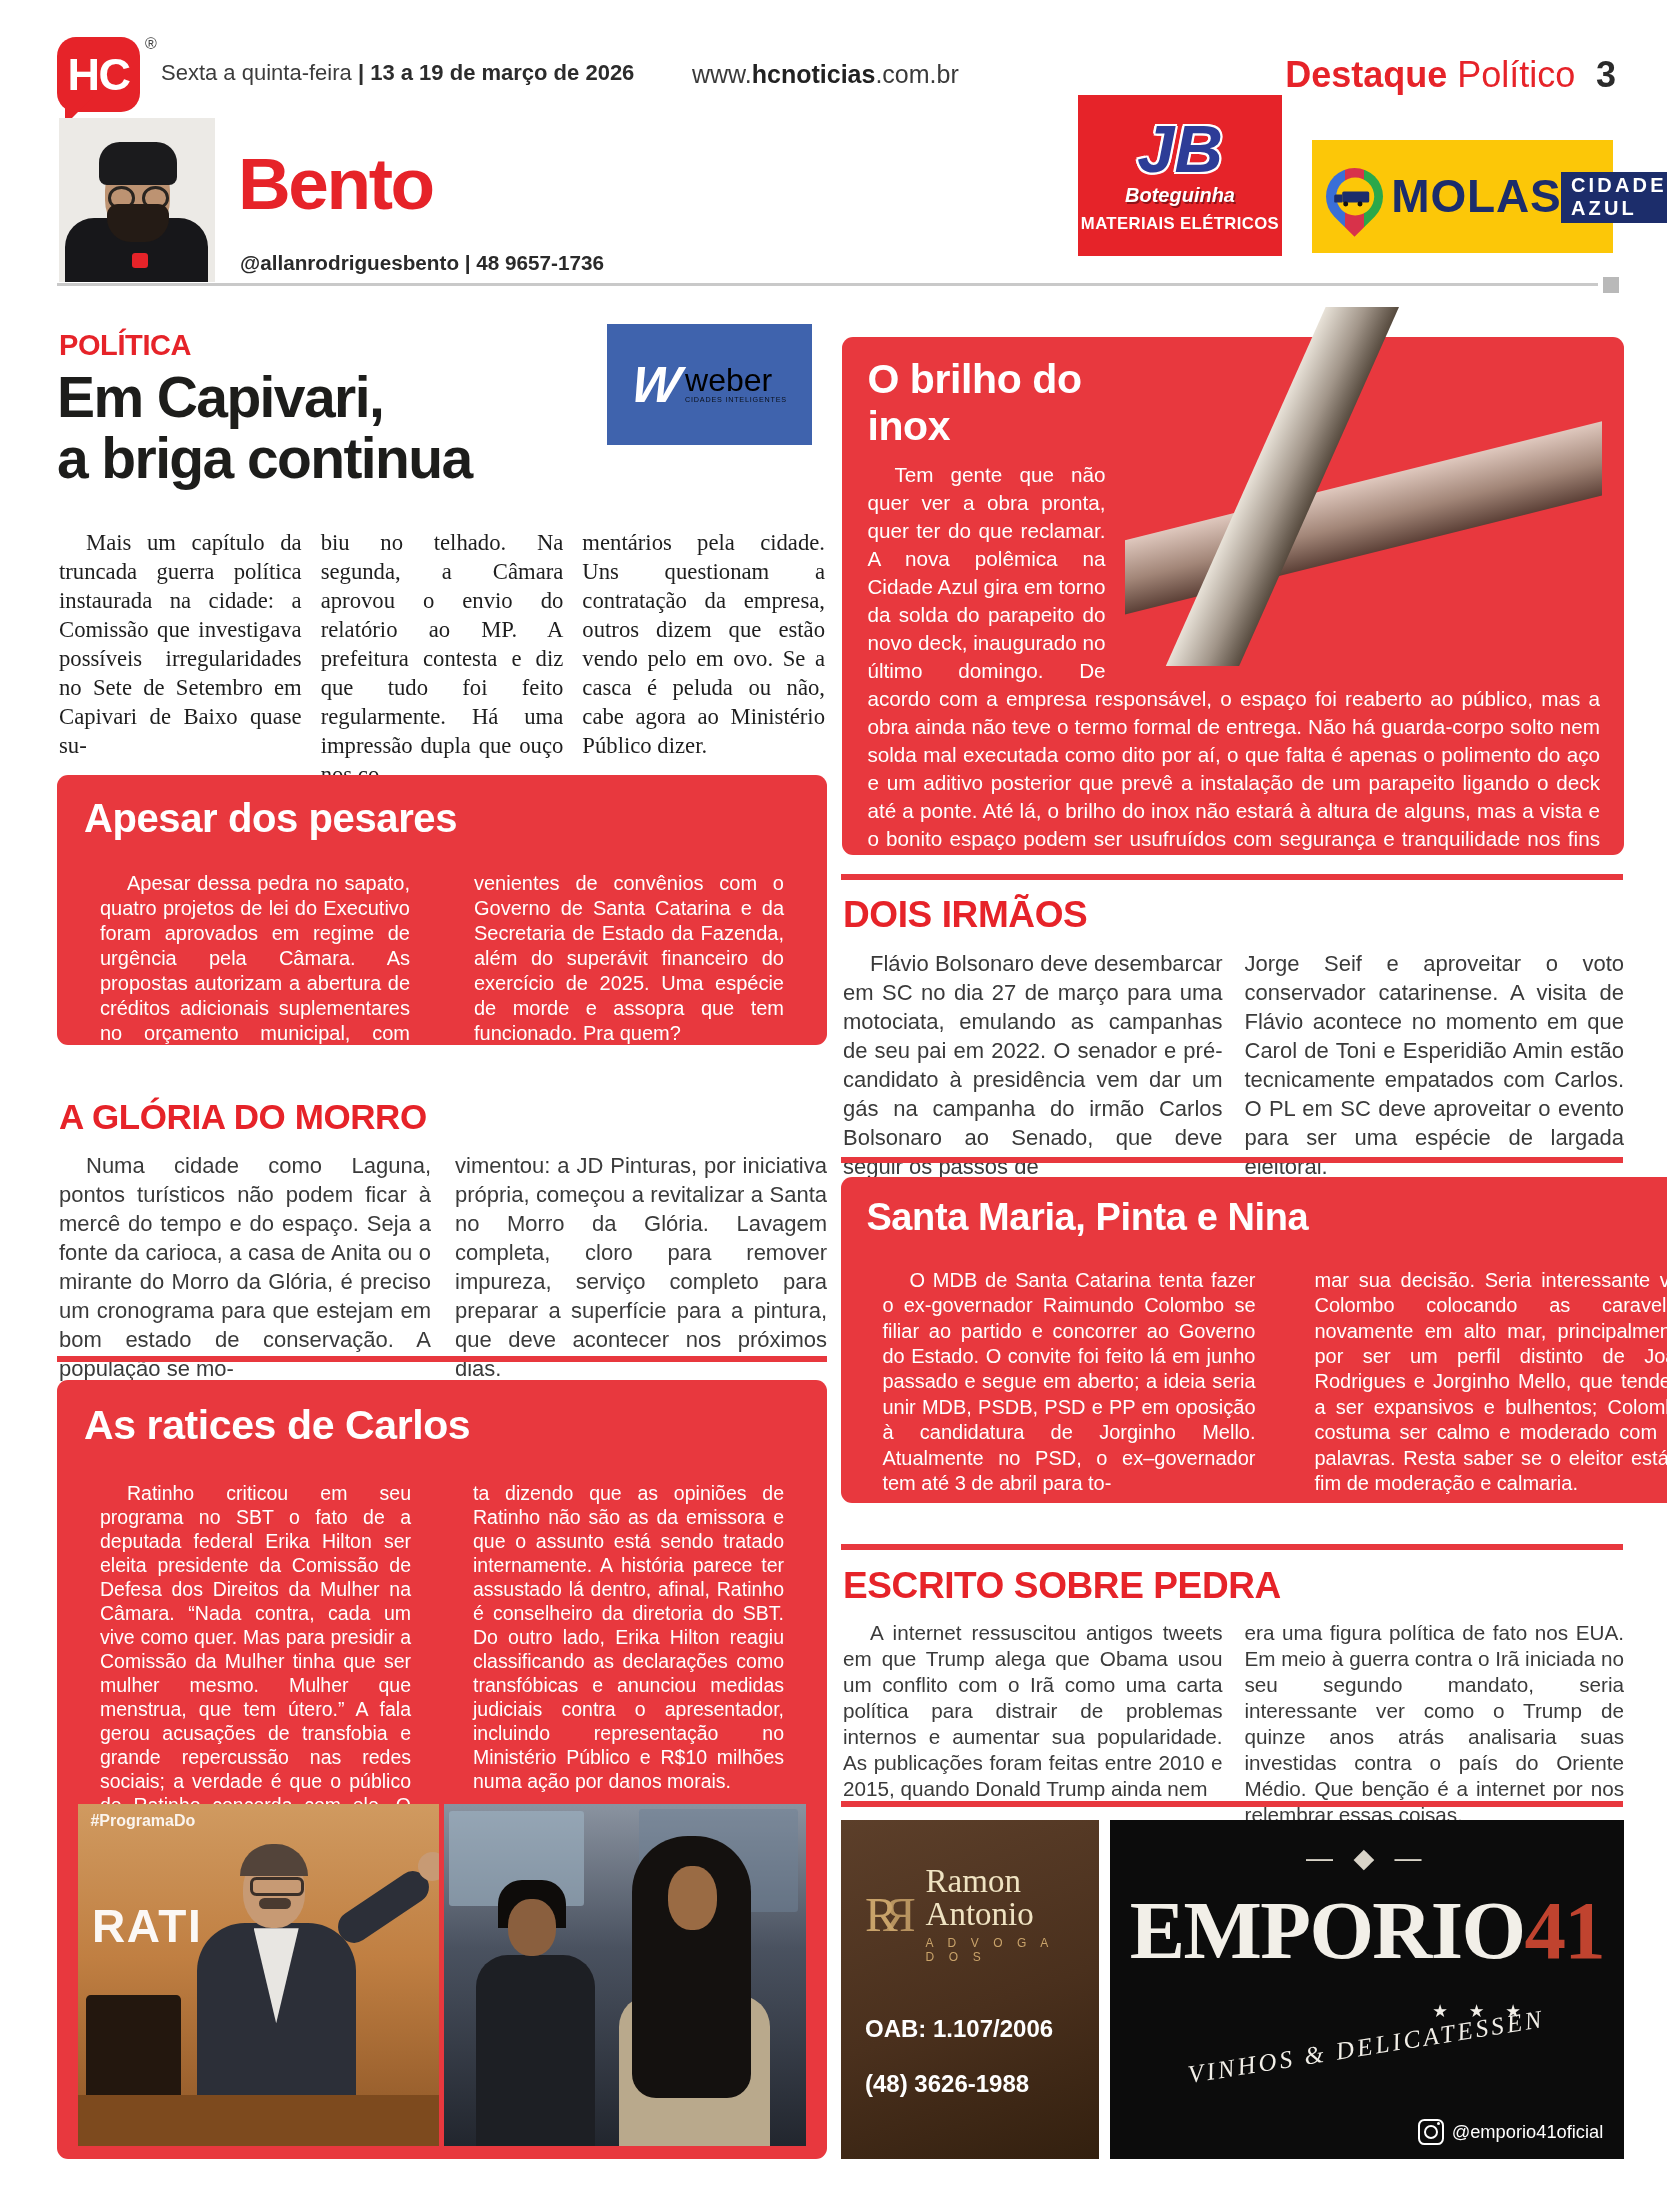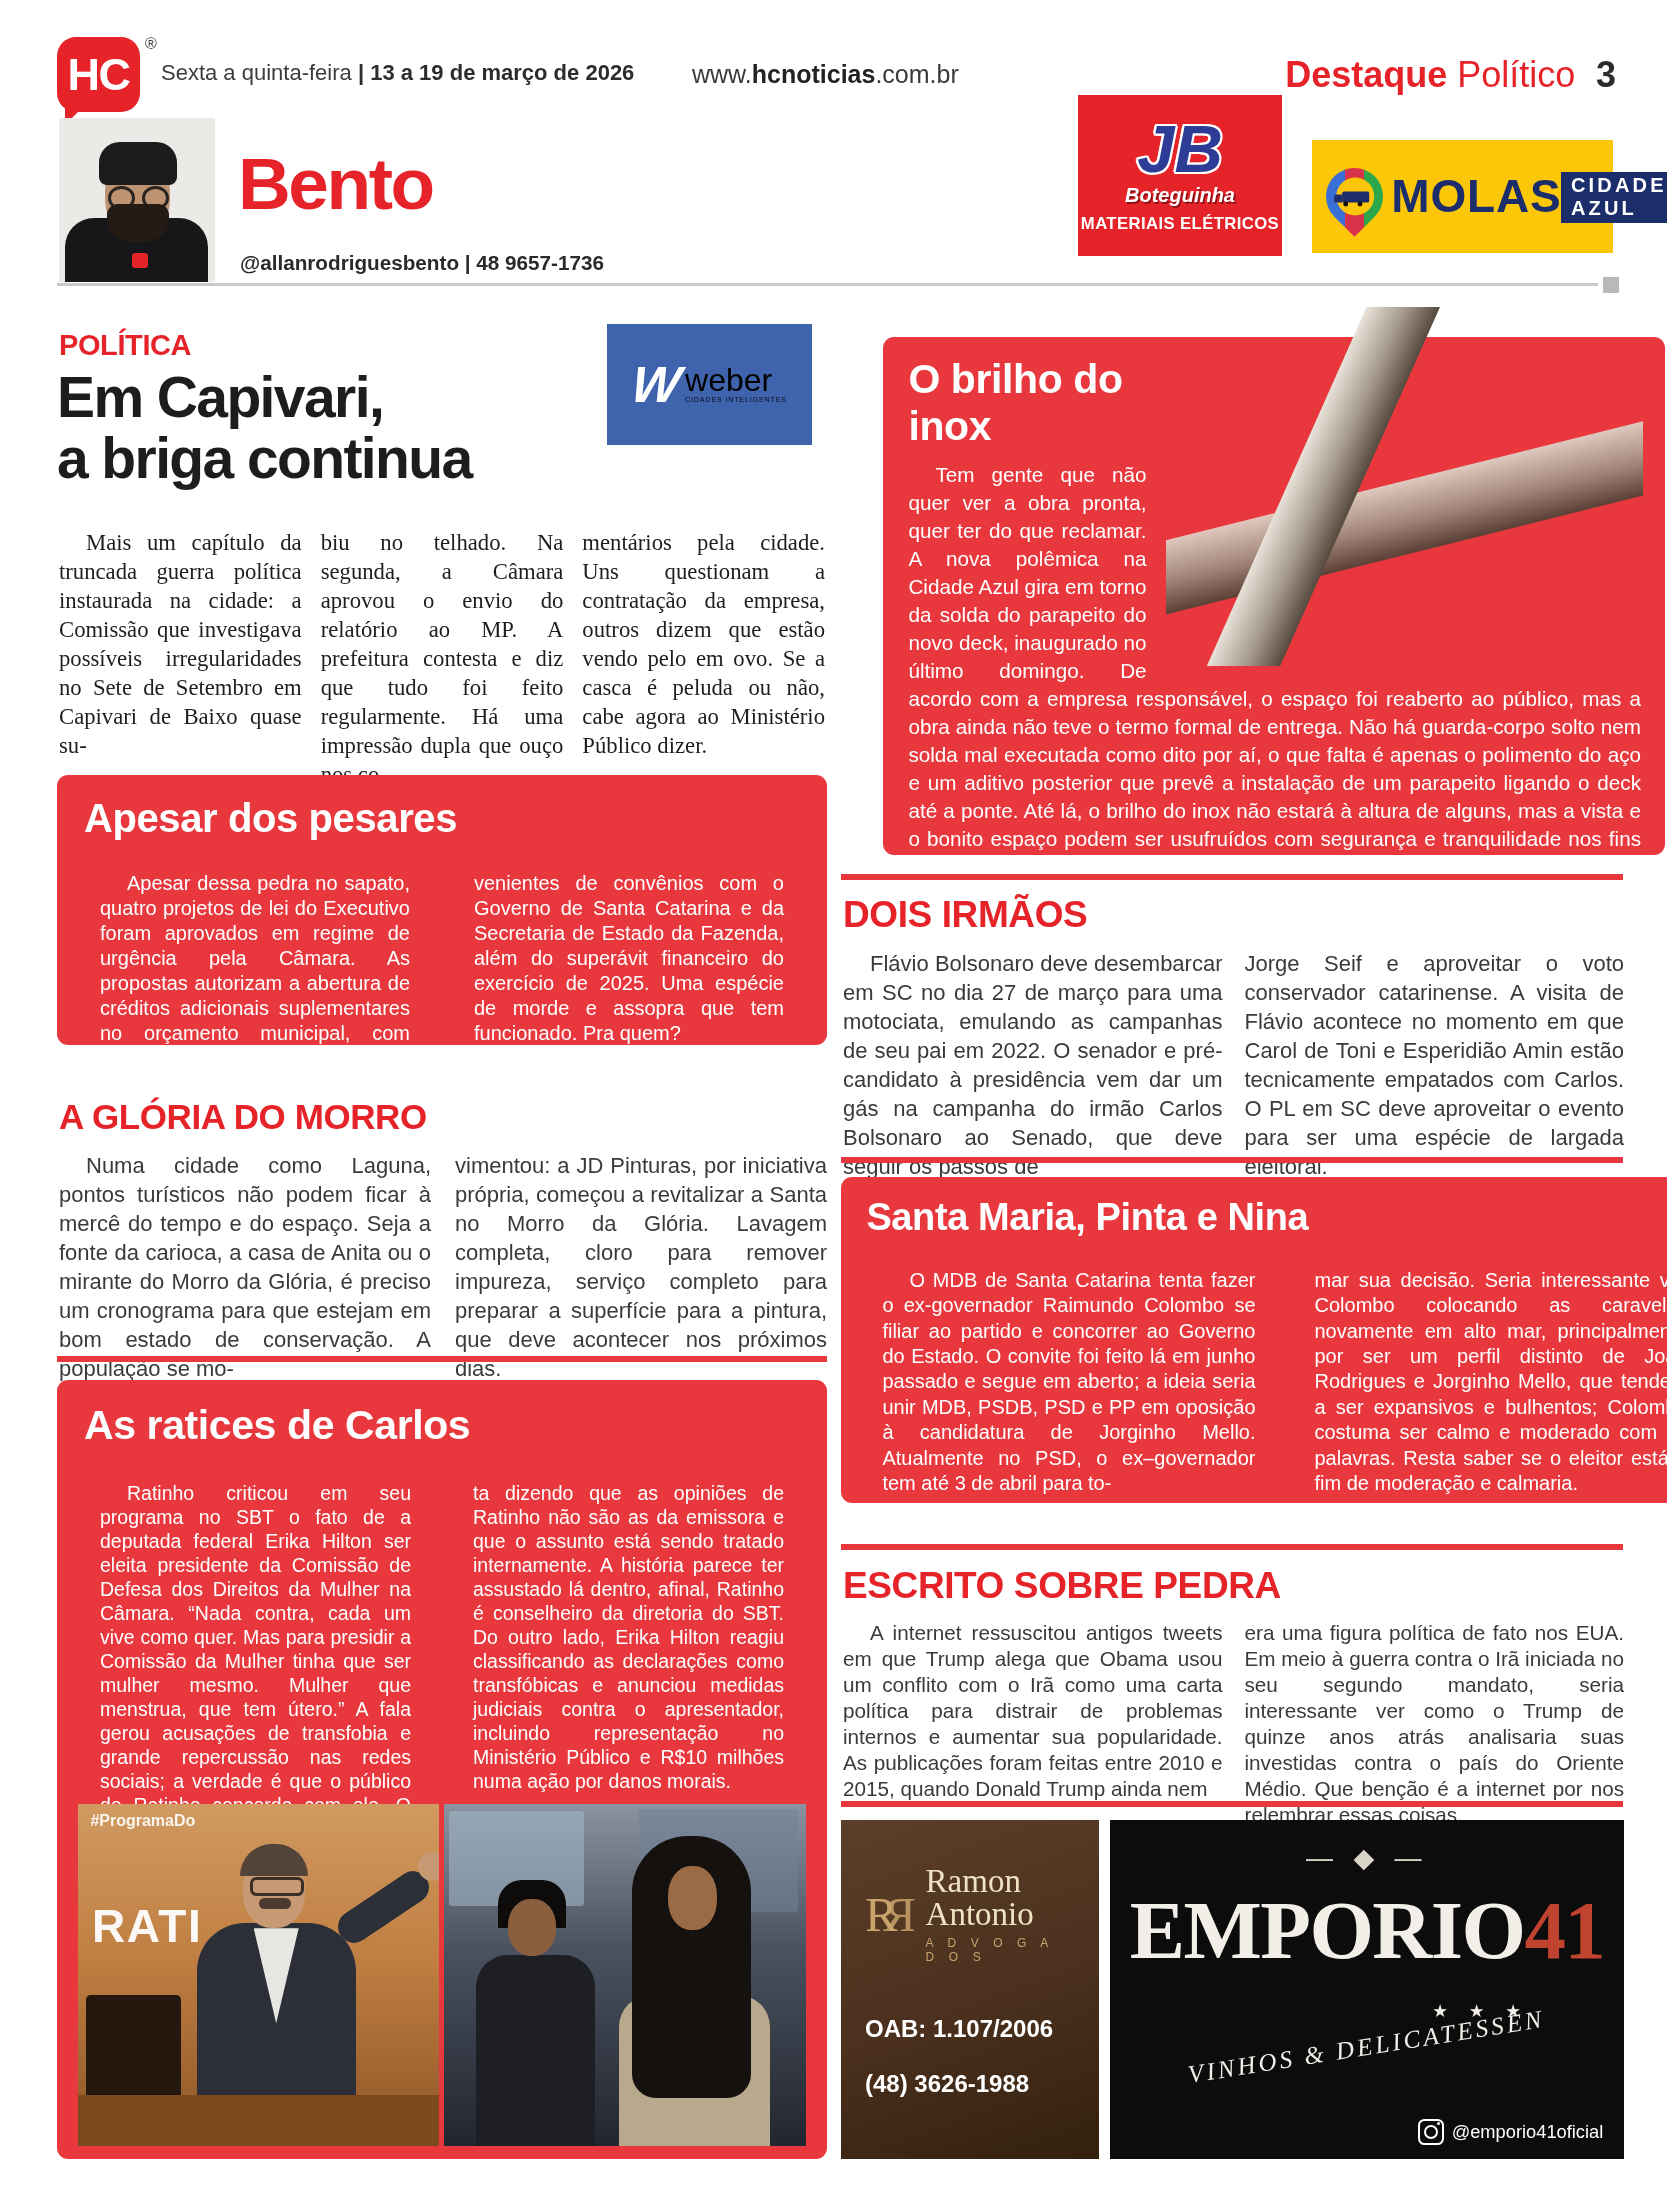--- a/index.html
+++ b/index.html
@@ -118,21 +118,21 @@
   .rpr-screen1 { position:absolute; left:4.8px; top:6.4px; width:135px; height:95px; background:#9fb4c4; opacity:.6; border-radius:3.2px; }
   .rpr-screen2 { position:absolute; right:8px; top:4.8px; width:159px; height:103px; background:#6f8296; opacity:.55; border-radius:3.2px; }
   .erika-hair { position:absolute; left:188px; top:32px; width:119px; height:262px; background:#14110f; border-radius:56px 56px 24px 24px; }
   .erika-face { position:absolute; left:224px; top:62px; width:49px; height:64px; background:#9a6b44; border-radius:46%; }
   .erika-coat { position:absolute; left:175px; top:191px; width:151px; height:151px; background:#b9a98c; border-radius:32px 32px 0 0; }
   .p2-head { position:absolute; left:64px; top:95px; width:48px; height:57px; background:#8a5f3e; border-radius:46%; }
   .p2-hair { position:absolute; left:54px; top:76px; width:68px; height:48px; background:#0e0c0a; border-radius:24px 24px 0 0; }
   .p2-body { position:absolute; left:32px; top:151px; width:119px; height:191px; background:#1d1f24; border-radius:32px 32px 0 0; }
 
   
-  .inox-box { left:883px; top:337px; width:782px; height:518px; padding:19px 24px 20.7px 25.4px; }
+  .inox-box { left:842px; top:337px; width:782px; height:518px; padding:19px 24px 20.7px 25.4px; }
   .inox-box .rb-title { font-size:41px; margin-bottom:11px; }
   .inox-photo { float:right; width:477px; height:359px; margin:-49px -1.6px 12.7px 19px; position:relative; overflow:hidden;
     background:
       radial-gradient(circle at 52% 56%, rgba(222,196,150,.9) 0 20.7px, rgba(222,196,150,0) 48px),
       linear-gradient(108deg, #2c241c 0 8%, #8c8176 8% 16%, #ddd8cf 16% 22%, #978c80 22% 30%, #3a322a 30% 38%, #a99e90 38% 46%, #e4e0d8 46% 52%, #8a7e70 52% 62%, #40362c 62% 70%, #b4a River896 70% 78%, #6f6458 78% 100%);
   }
   .inox-photo::after { content:""; position:absolute; left:-32px; top:167px; width:604px; height:72px;
     background:linear-gradient(180deg,#ded8cc 0%,#9a8e7e 55%,#4c4136 100%); transform:rotate(-14deg); opacity:.9; }
   .inox-photo::before { content:""; position:absolute; left:119px; top:-48px; width:67px; height:477px;
     background:linear-gradient(90deg,#e8e2d8 0%,#a2968a 55%,#564a3e 100%); transform:rotate(24deg); z-index:1; }

